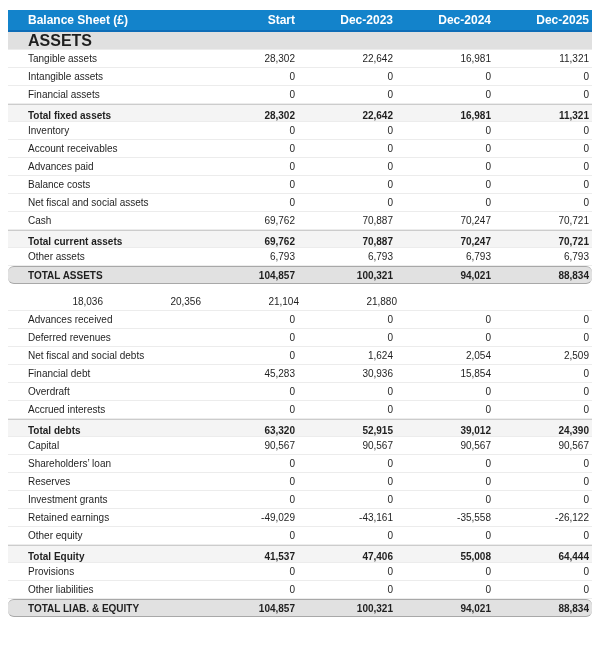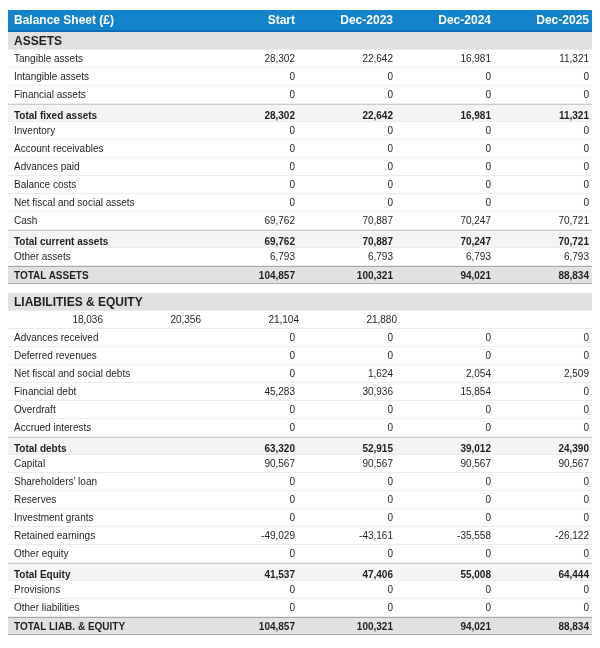--- a/index.html
+++ b/index.html
@@ -36,40 +36,41 @@
     font-size: 10px;
     background: #ffffff;
   }
   .section-row {
     display: flex;
     align-items: center;
     height: 17px;
     border-bottom: 1px solid var(--row-border, #ececec);
     background: var(--section-bg, #e0e0e0);
     font-weight: bold;
-    font-size: 12px;
+    font-size: 16px;
   }
   .row.subtotal {
     background: var(--subtotal-bg, #f4f4f4);
     border-top: 1px solid var(--subtotal-border, #cccccc);
     font-weight: bold;
     height: 16px;
     align-items: flex-end;
   }
   .row.grand {
     background: var(--grand-bg, #e1e1e1);
     border-top: 1px solid var(--grand-border, #a8a8a8);
     border-bottom: 1px solid var(--grand-border, #a8a8a8);
     font-weight: bold;
     height: 16px;
+    border-radius: 6px;
   }
   .cell { box-sizing: border-box; white-space: nowrap; overflow: hidden; }
   .cell.label {
     flex: 1;
-    padding-left: 6px;
+    padding-left: 20px;
     text-align: left;
   }
   .cell.num {
     width: 98px;
     padding-right: 3px;
     text-align: right;
   }
   .section-gap { height: 9px; background: #ffffff; }
 </style>
 </head>
@@ -176,27 +177,20 @@
         <div class="cell num">6,793</div>
       </div>
       <div class="row grand">
         <div class="cell label">TOTAL ASSETS</div>
         <div class="cell num">104,857</div>
         <div class="cell num">100,321</div>
         <div class="cell num">94,021</div>
         <div class="cell num">88,834</div>
       </div>
       <div class="section-gap"></div>
-      <div class="section-row">
-        <div class="cell label">LIABILITIES &amp; EQUITY</div>
-        <div class="cell num"></div>
-        <div class="cell num"></div>
-        <div class="cell num"></div>
-        <div class="cell num"></div>
-      </div>
       <div class="row">
         <div class="cell num">18,036</div>
         <div class="cell num">20,356</div>
         <div class="cell num">21,104</div>
         <div class="cell num">21,880</div>
       </div>
       <div class="row">
         <div class="cell label">Advances received</div>
         <div class="cell num">0</div>
         <div class="cell num">0</div>

